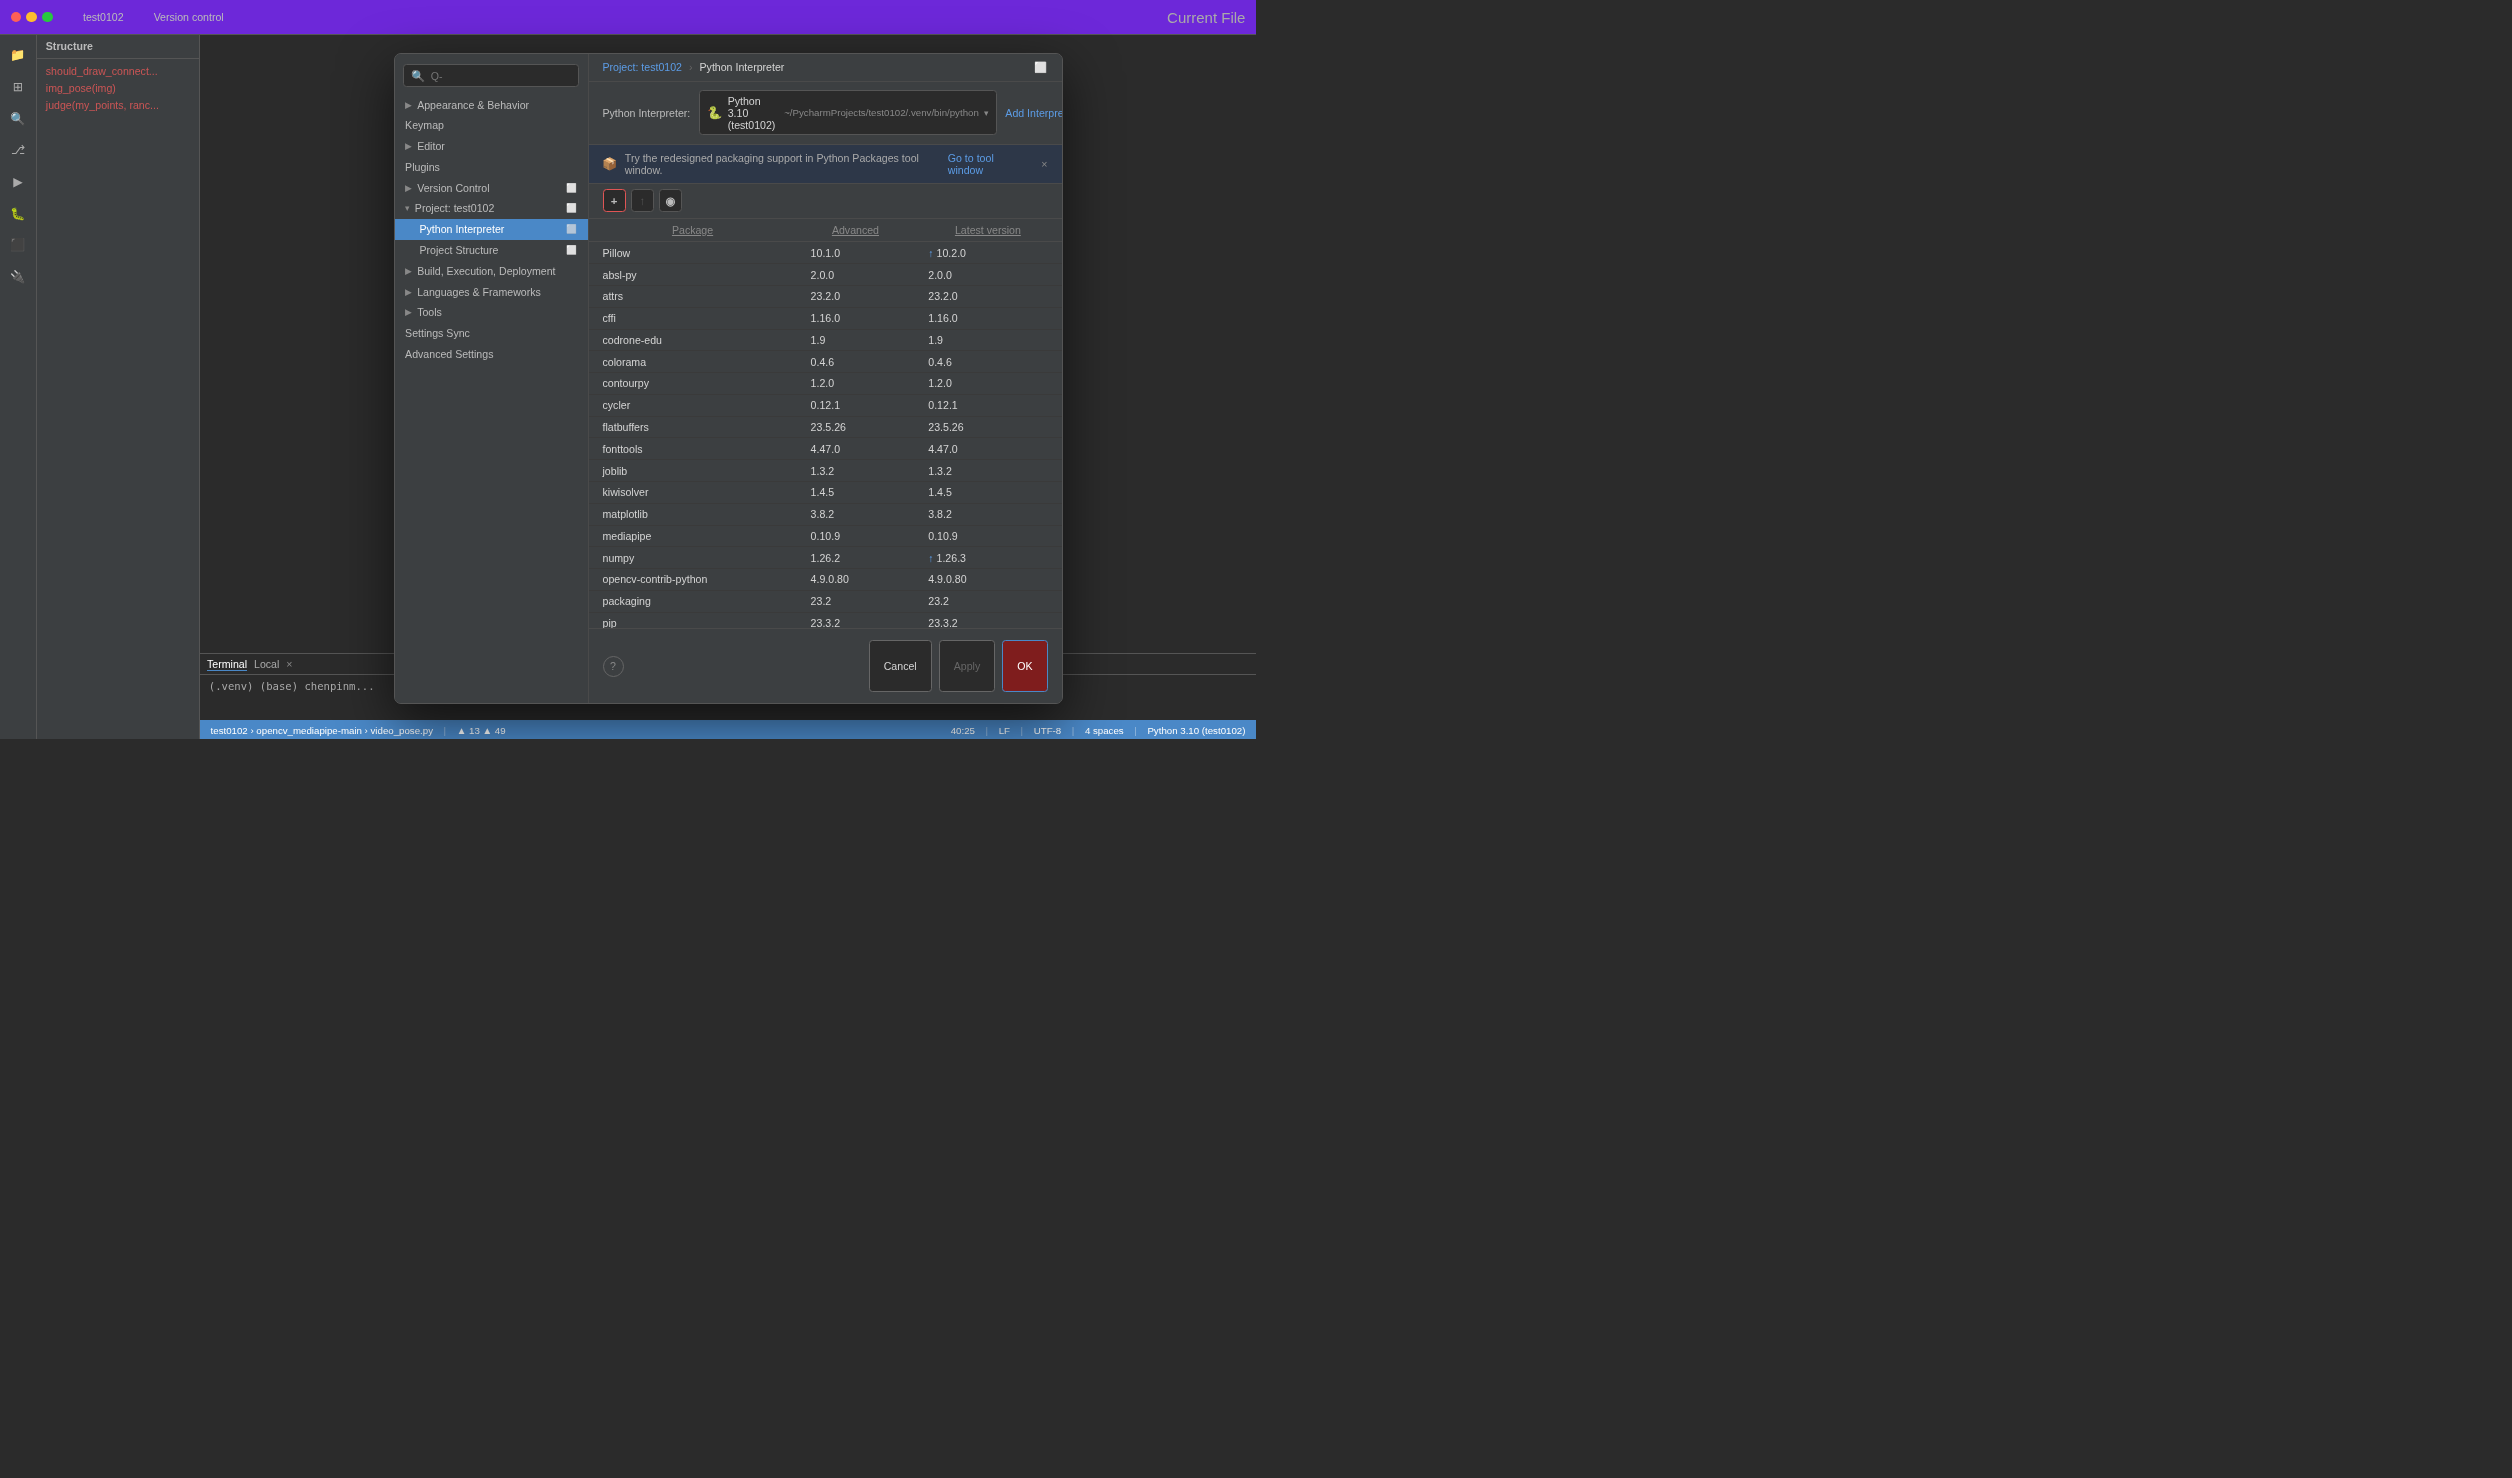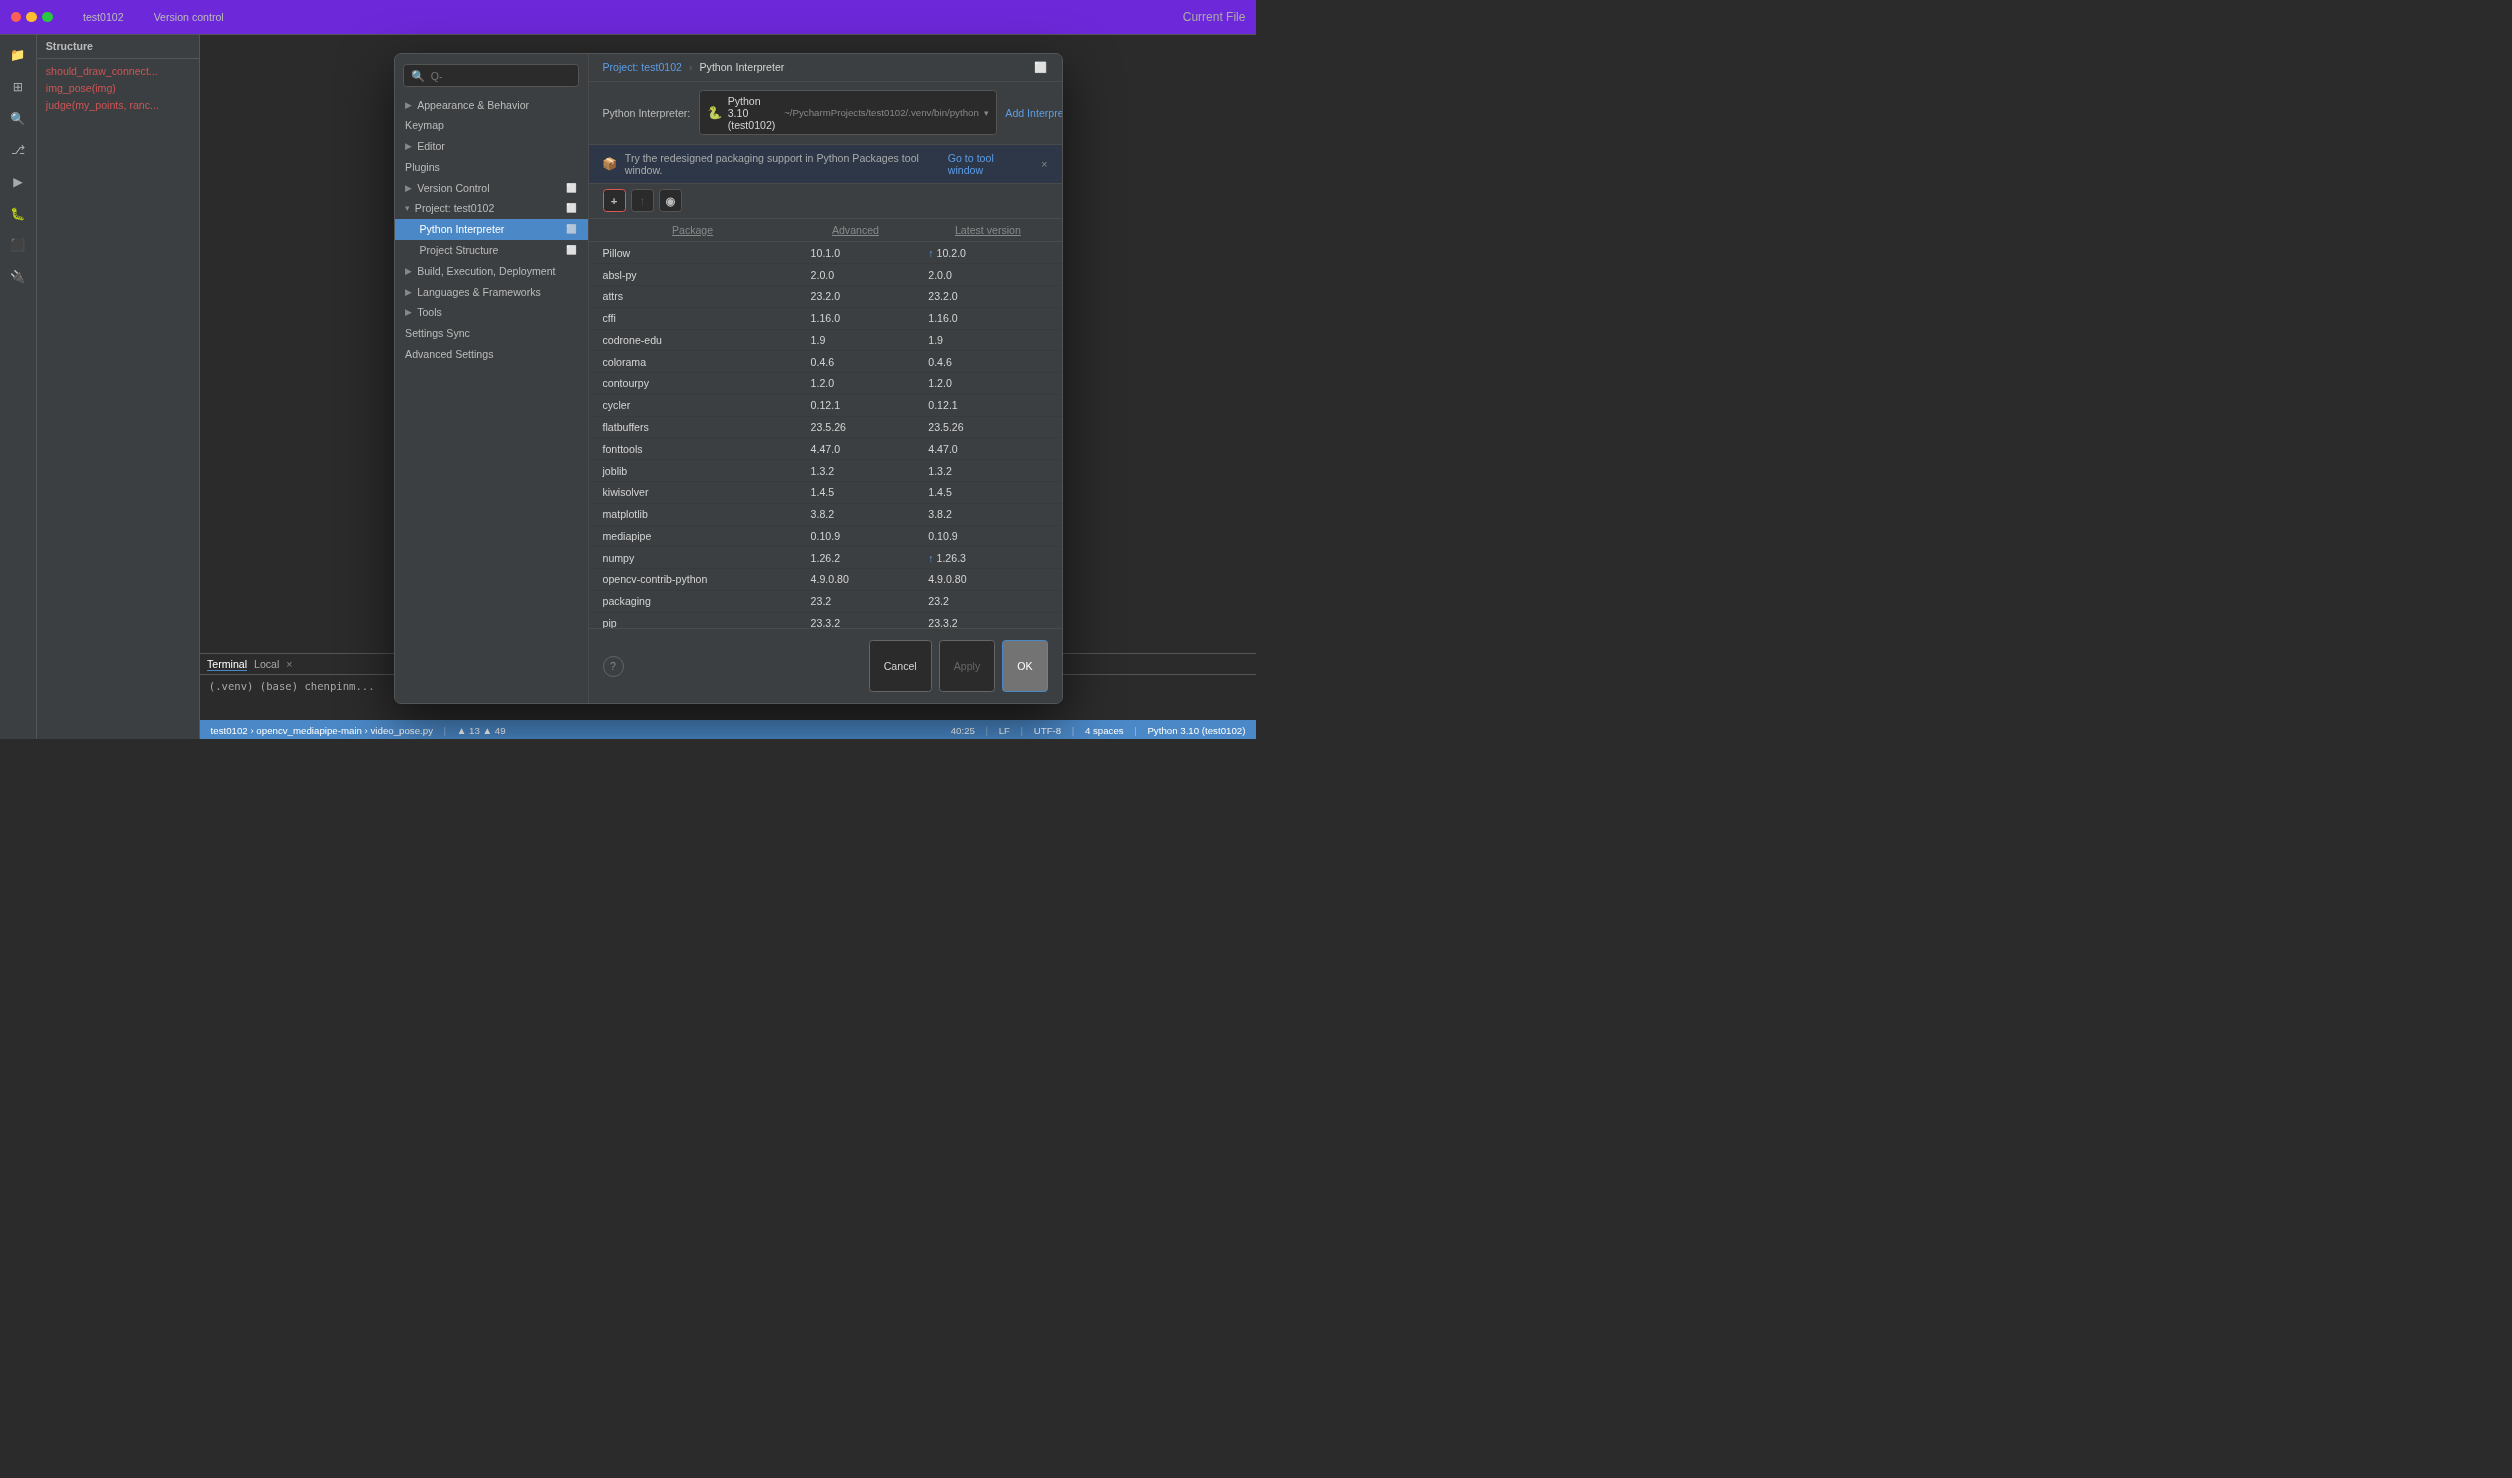--- a/index.html
+++ b/index.html
@@ -24,21 +24,21 @@
       gap: 23px;
       border-bottom: 0.9px solid #555;
     }
     .traffic-lights { display: flex; gap: 5.3px; }
     .tl { width: 10.6px; height: 10.6px; border-radius: 50%; }
     .tl-red { background: #ff5f57; }
     .tl-yellow { background: #febc2e; }
     .tl-green { background: #28c840; }
     .top-bar-title { color: #bbb; font-size: 10.6px; margin-left: 7px; }
     .top-bar-spacer { flex: 1; }
-    .top-bar-text { color: #aaa; font-size: 12px; }
+    .top-bar-text { color: #aaa; font-size: 15px; }
 
     
     .ide-layout {
       display: flex;
       height: calc(739px - 33px);
     }
 
     
     .icon-sidebar {
       width: 37px;
@@ -347,21 +347,21 @@
     .footer-btn {
       padding: 19px 14px;
       border-radius: 3.5px;
       font-size: 10.6px;
       cursor: pointer;
       border: 0.9px solid #666;
       background: #2b2b2b;
       color: #d4d4d4;
     }
     .footer-btn.primary {
-      background: #737373;
+      background: #7f1d1d;
       border-color: #4a88c7;
       color: #fff;
     }
     .footer-btn.disabled {
       color: #666;
       cursor: default;
     }
 
     
     .status-bar {

